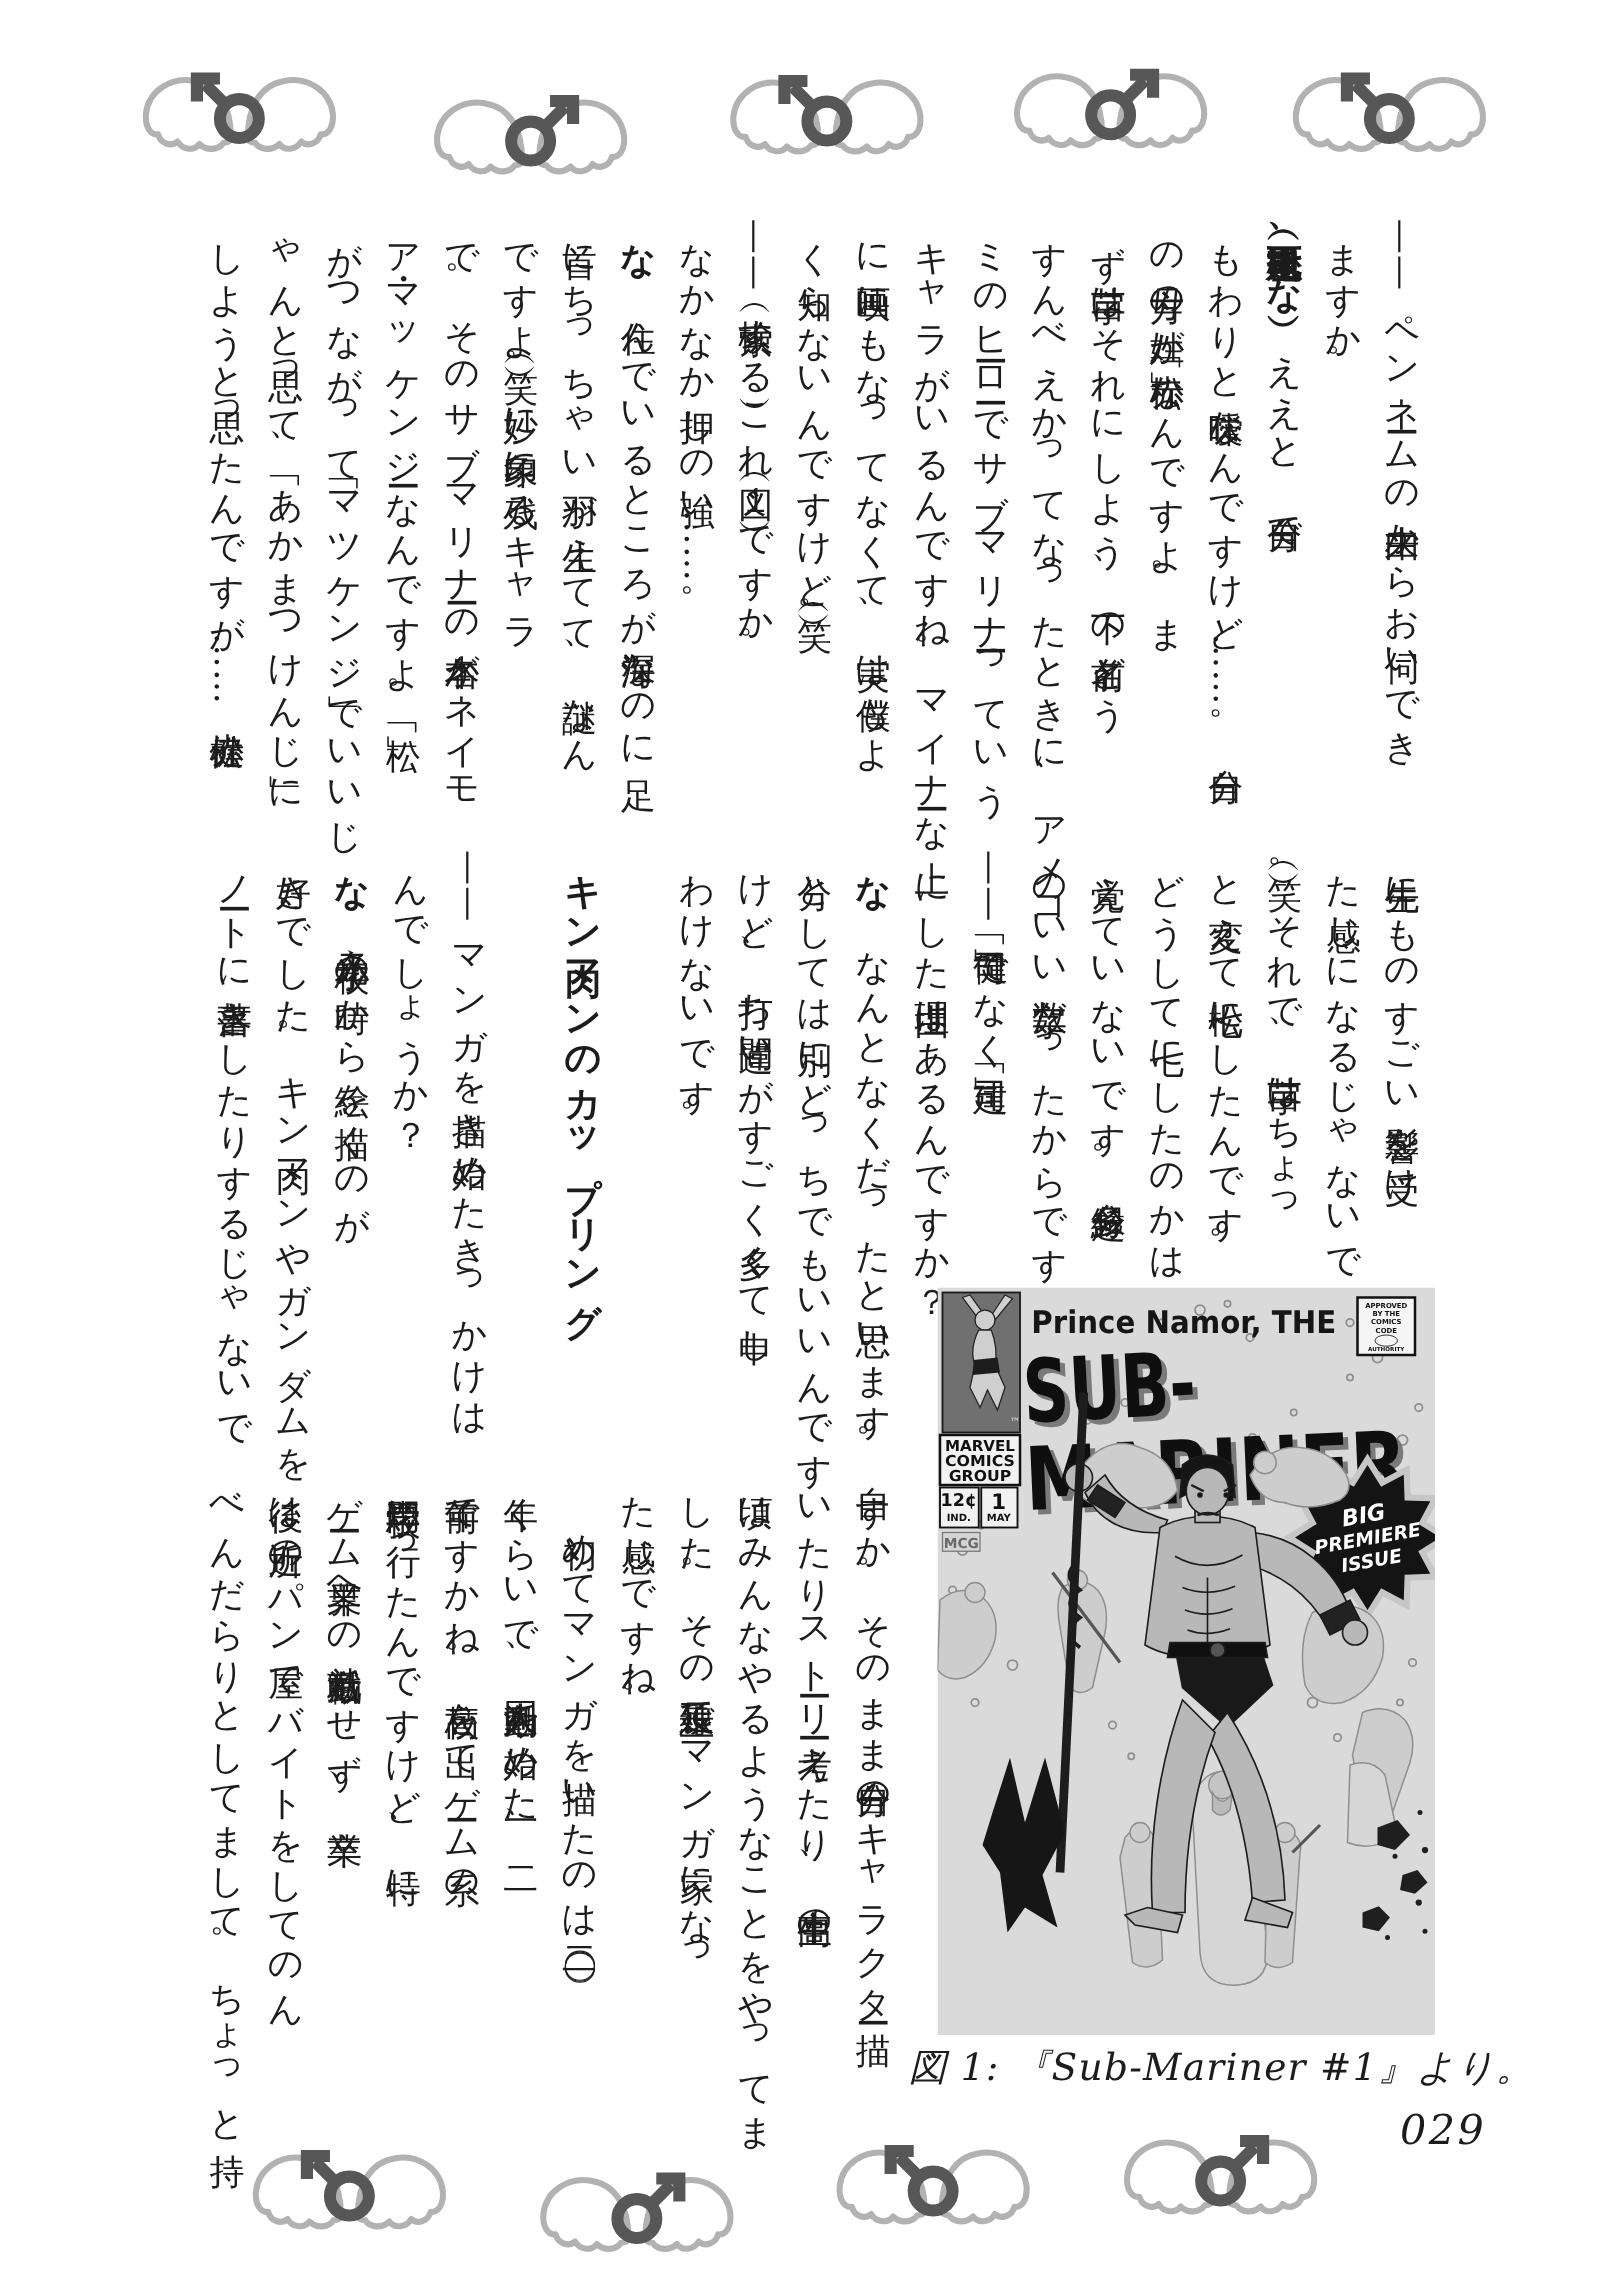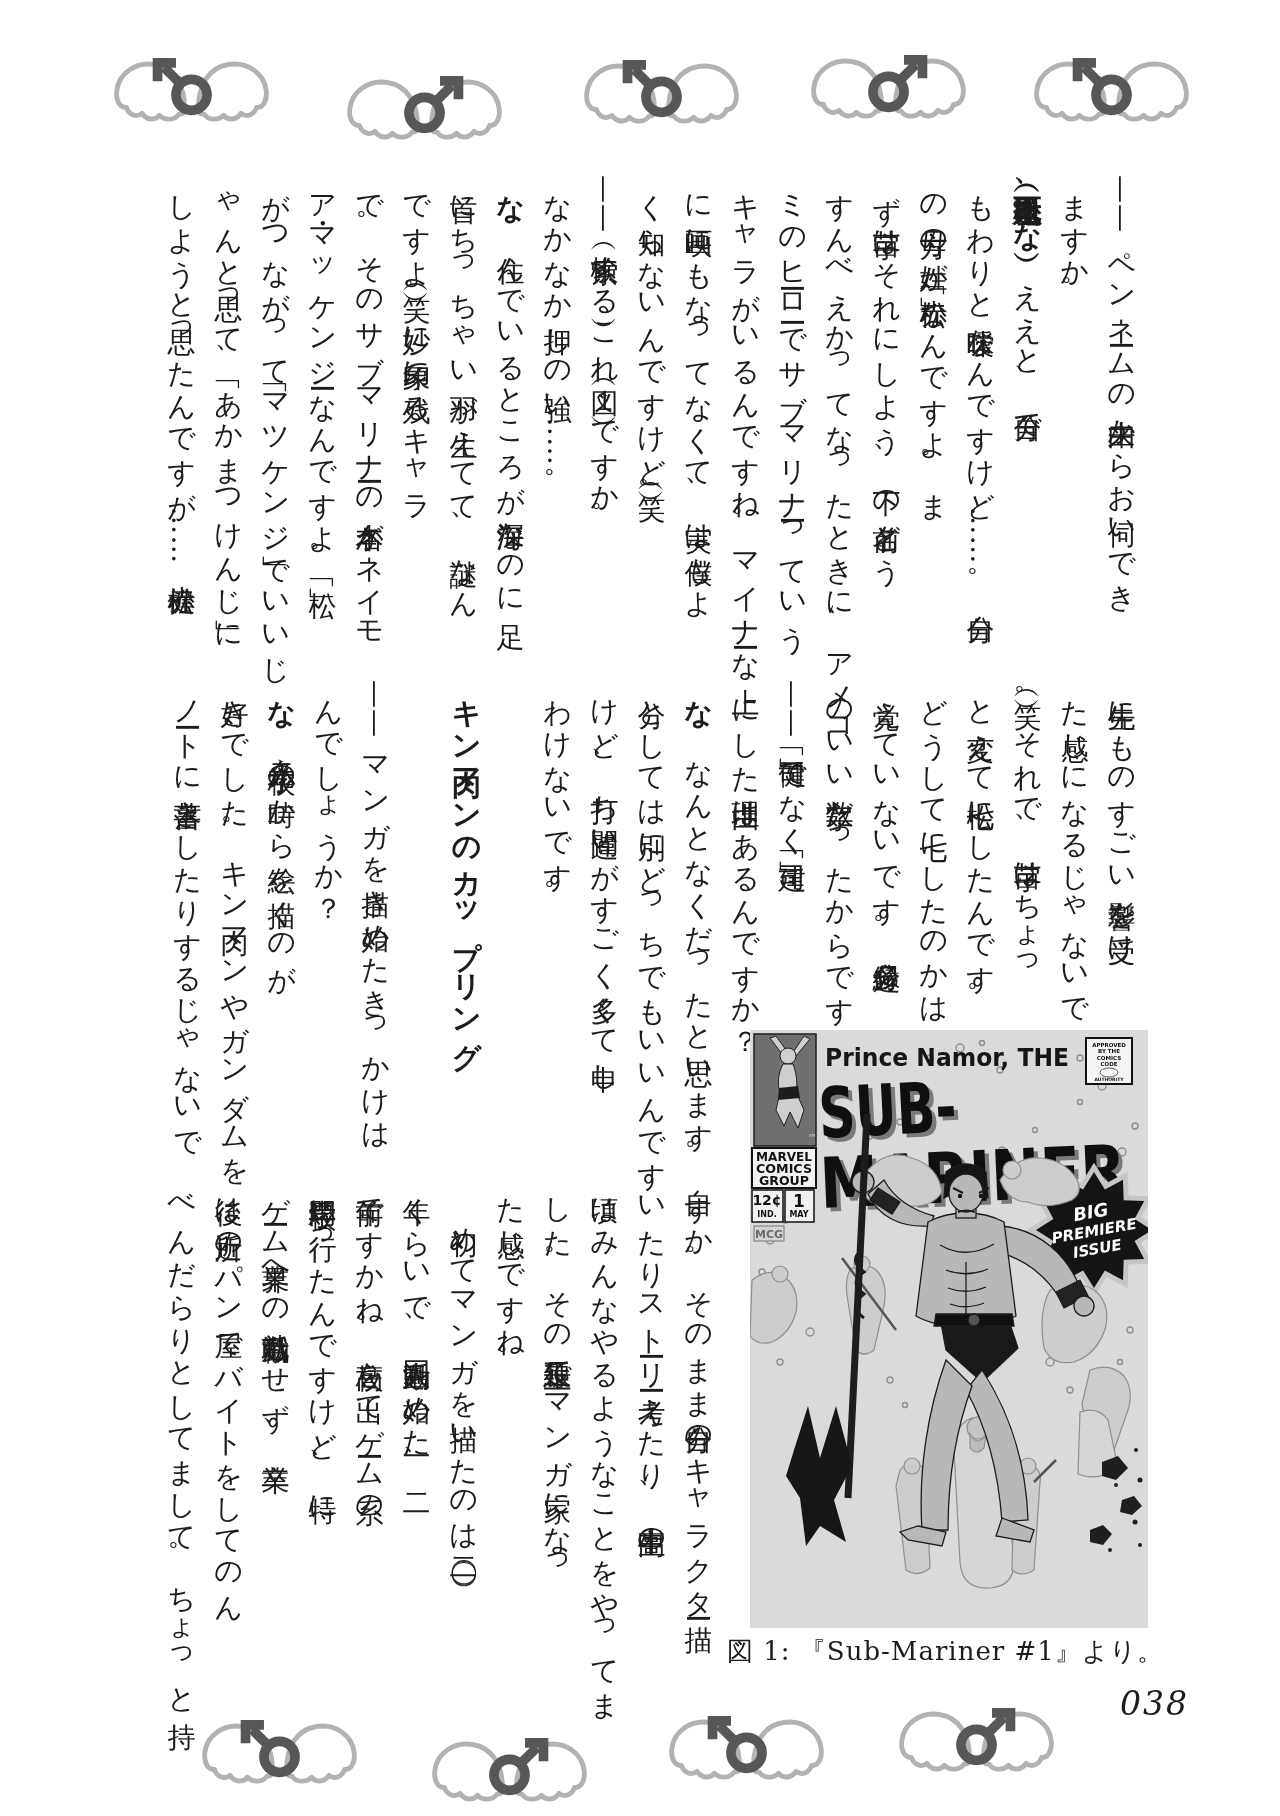--- a/index.html
+++ b/index.html
@@ -33,21 +33,21 @@
   #band3{top:1177px;right:558px;}
 
   
   .deco{position:absolute;width:165px;height:78px;}
   .deco svg{display:block;width:100%;height:100%;}
 
   
   #cover{position:absolute;left:750px;top:1030px;width:398px;height:598px;}
   #figure-caption{
     position:absolute;left:727px;top:1634px;
-    font-size:26px;letter-spacing:1px;
+    font-size:30px;letter-spacing:1px;font-style:italic;
   }
   #page-number{
     position:absolute;left:1120px;top:1684px;
     font-size:33px;font-style:italic;letter-spacing:2px;
   }
   .covtxt{font-family:"DejaVu Sans","Liberation Sans",sans-serif;font-weight:700;}
   .covserif{font-family:"DejaVu Serif","Liberation Serif",serif;}
 </style>
 </head>
 <body>
@@ -322,21 +322,21 @@
         <circle cx="386" cy="420" r="2"></circle>
         <circle cx="366" cy="455" r="2"></circle>
     <circle cx="385" cy="492" r="2.5"></circle>
         <circle cx="360" cy="520" r="2"></circle>
         <circle cx="390" cy="515" r="2"></circle>
   </g>
 </svg>
 </div>
 
 <div id="figure-caption">図 1: 『Sub-Mariner #1』より。</div>
-<div id="page-number">038</div>
+<div id="page-number">029</div>
 
 <div>
   <div class="deco" style="left:197px;top:1712px">
     <svg viewBox="0 0 170 80">
         <g transform="translate(170 0) scale(-1 1)">
           <use href="#icon-mars-wings"></use>
         </g>
       </svg>
   </div>
   <div class="deco" style="left:427px;top:1730px">

